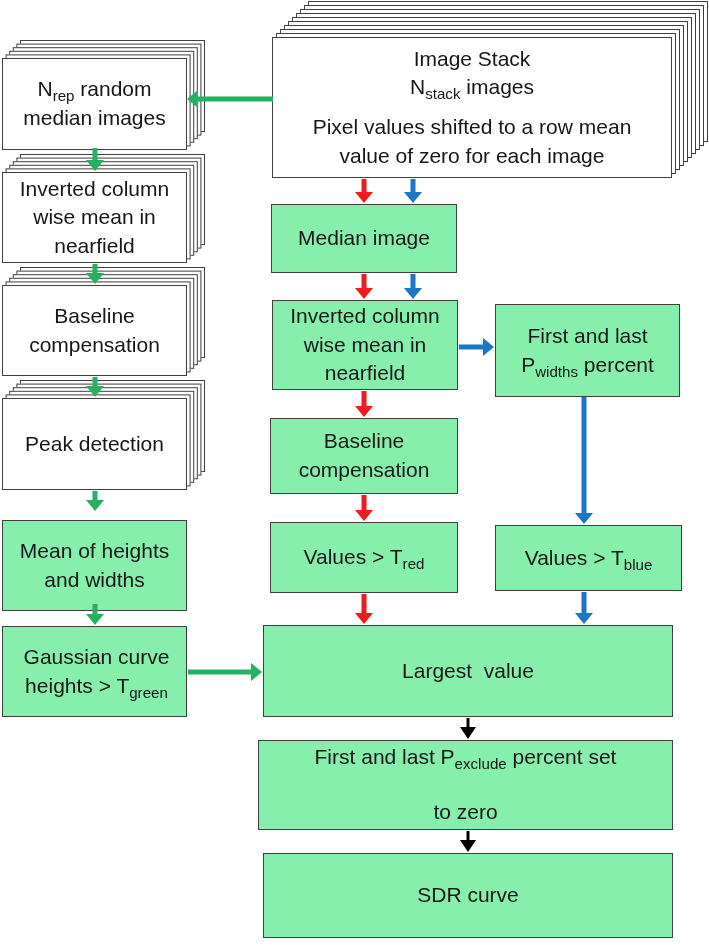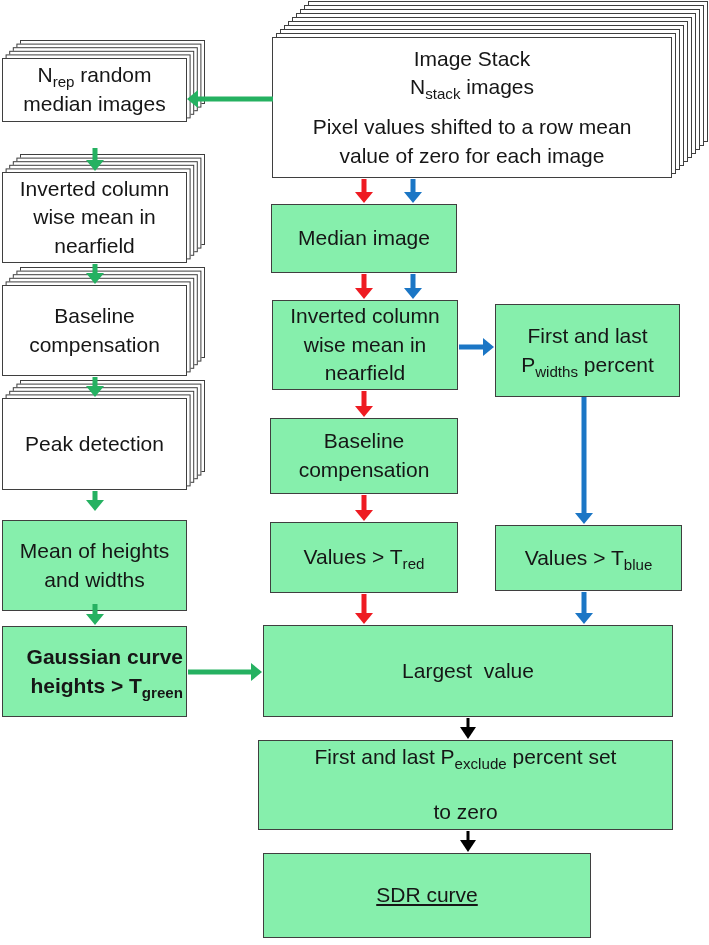--- a/index.html
+++ b/index.html
@@ -12,21 +12,21 @@
   
   .box{position:absolute;background:#86efac;border:1.5px solid var(--bd);
        display:flex;align-items:center;justify-content:center;z-index:2;box-sizing:border-box;}
   .stack{position:absolute;z-index:2;--o:3.6px;}
   .stack.big{--o:4px;}
   .ly{position:absolute;inset:0;background:#fff;border:1.5px solid var(--bd);box-sizing:border-box;
       transform:translate(calc(var(--i)*var(--o)),calc(var(--i)*var(--o)*-1));}
   .face{position:absolute;inset:0;background:#fff;border:1.5px solid var(--bd);box-sizing:border-box;
         display:flex;align-items:center;justify-content:center;}
   .txt{width:100%;text-align:center;line-height:1.36;padding:0 3px;box-sizing:border-box;}
-  .txt.left{text-align:right;padding-left:7px;font-weight:bold;}
+  .txt.left{text-align:center;padding-left:7px;}
   .keep-sp{white-space:pre-wrap;}
   sub{font-size:0.72em;line-height:0;}
   .desc{max-width:352px;margin:11px auto 0;}
   .gap2{margin-top:26px;}
   
   .av,.ah{position:absolute;z-index:5;}
   .av{width:18px;}
   .av .sh{position:absolute;left:50%;transform:translateX(-50%);top:0;bottom:9px;width:5px;background:var(--c);}
   .av .hd{position:absolute;left:50%;transform:translateX(-50%);bottom:0;width:0;height:0;
           border-left:9px solid transparent;border-right:9px solid transparent;border-top:11px solid var(--c);}
@@ -41,21 +41,21 @@
   .ah.l .hd{position:absolute;left:0;top:50%;transform:translateY(-50%);width:0;height:0;
             border-top:9px solid transparent;border-bottom:9px solid transparent;border-right:11px solid var(--c);}
   .c-red{--c:var(--red);} .c-blue{--c:var(--blue);} .c-green{--c:var(--green);} .c-black{--c:var(--blk);}
   i{font-style:normal;}
 </style>
 </head>
 <body>
 
 <div class="canvas">
 
-  <div class="stack" style="left:2px;top:58px;width:185px;height:64px;">
+  <div class="stack" style="left:2px;top:58px;width:185px;height:92px;">
     <i class="ly" style="--i:5"></i>
     <i class="ly" style="--i:4"></i>
     <i class="ly" style="--i:3"></i>
     <i class="ly" style="--i:2"></i>
     <i class="ly" style="--i:1"></i>
     <div class="face">
       <div class="txt"><span>N</span><sub>rep</sub><span> random median images</span></div>
     </div>
   </div>
 
@@ -147,21 +147,21 @@
     <div class="txt"><span class="keep-sp">Largest  value</span></div>
   </div>
 
   <div class="box" style="left:258px;top:740px;width:415px;height:90px;align-items:center;">
     <div class="txt">
       <div><span>First and last P</span><sub>exclude</sub><span> percent set</span></div>
       <div class="gap2">to zero</div>
     </div>
   </div>
 
-  <div class="box" style="left:263px;top:853px;width:328px;height:85px;text-decoration:underline;">
+  <div class="box" style="left:263px;top:853px;width:410px;height:85px;">
     <div class="txt">SDR curve</div>
   </div>
 
   <div class="ah l c-green" style="left:187px;top:90px;width:86px;">
       <i class="sh"></i>
       <i class="hd"></i>
     </div>
   <div class="av c-green" style="left:86px;top:148px;height:23px;">
       <i class="sh"></i>
       <i class="hd"></i>

